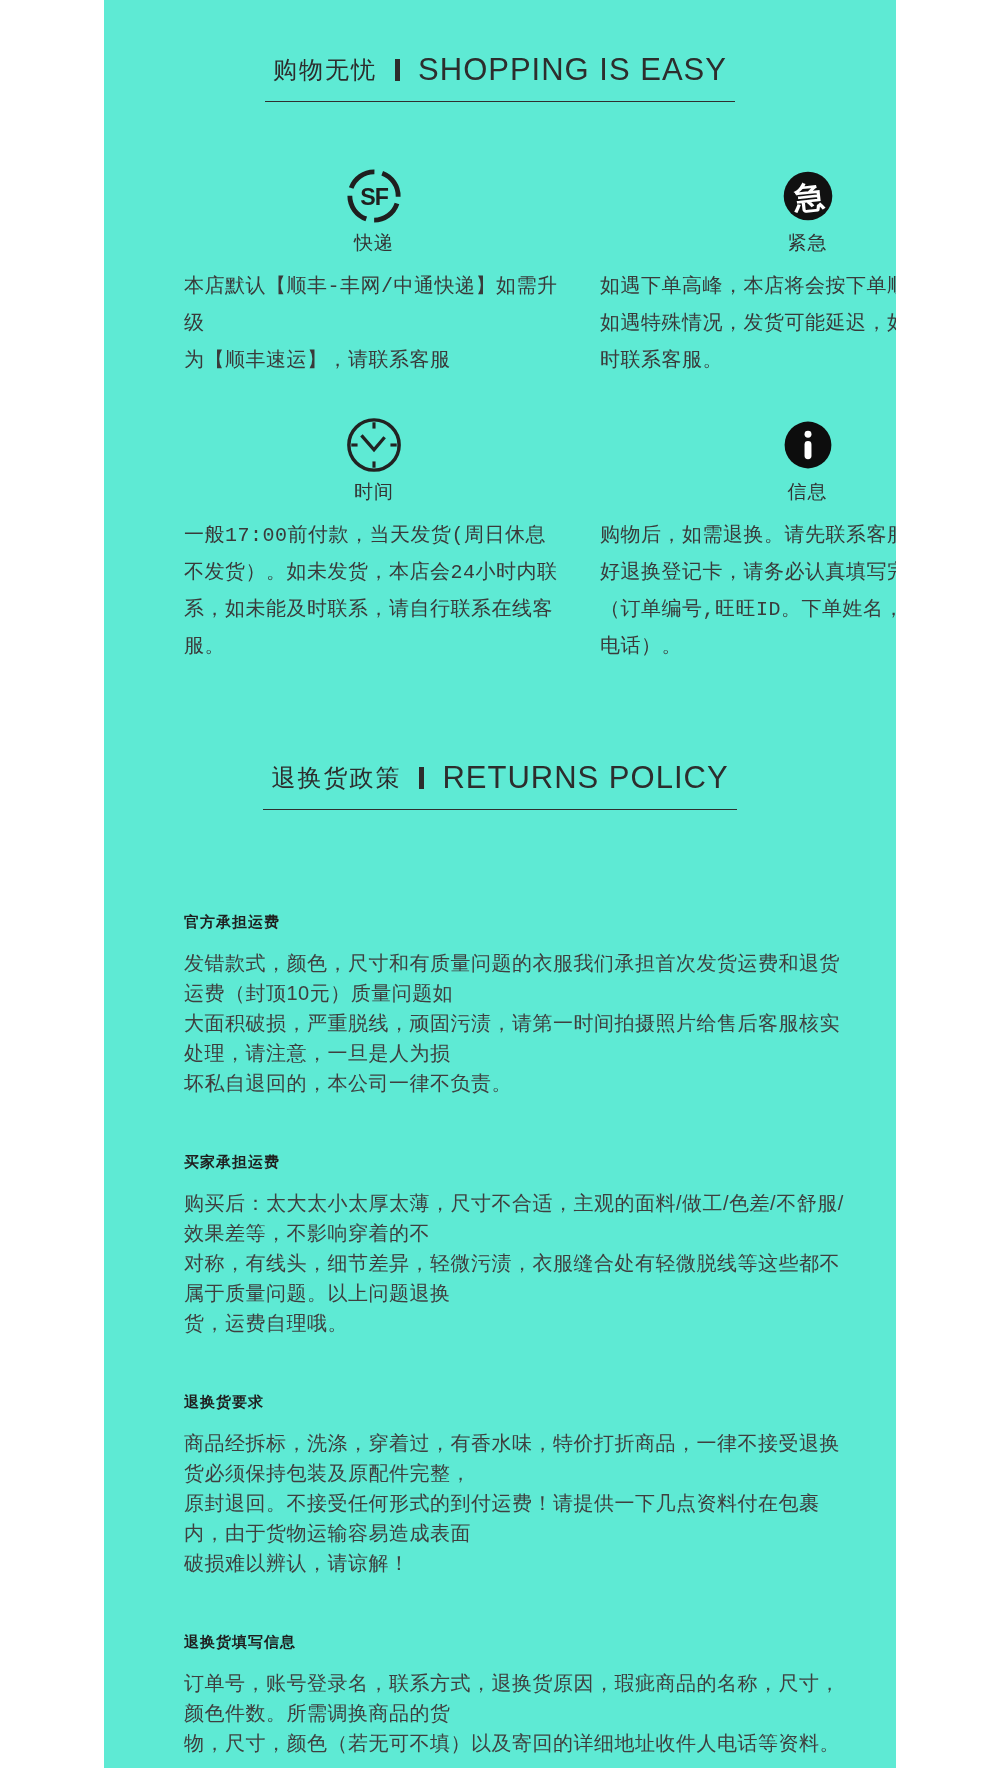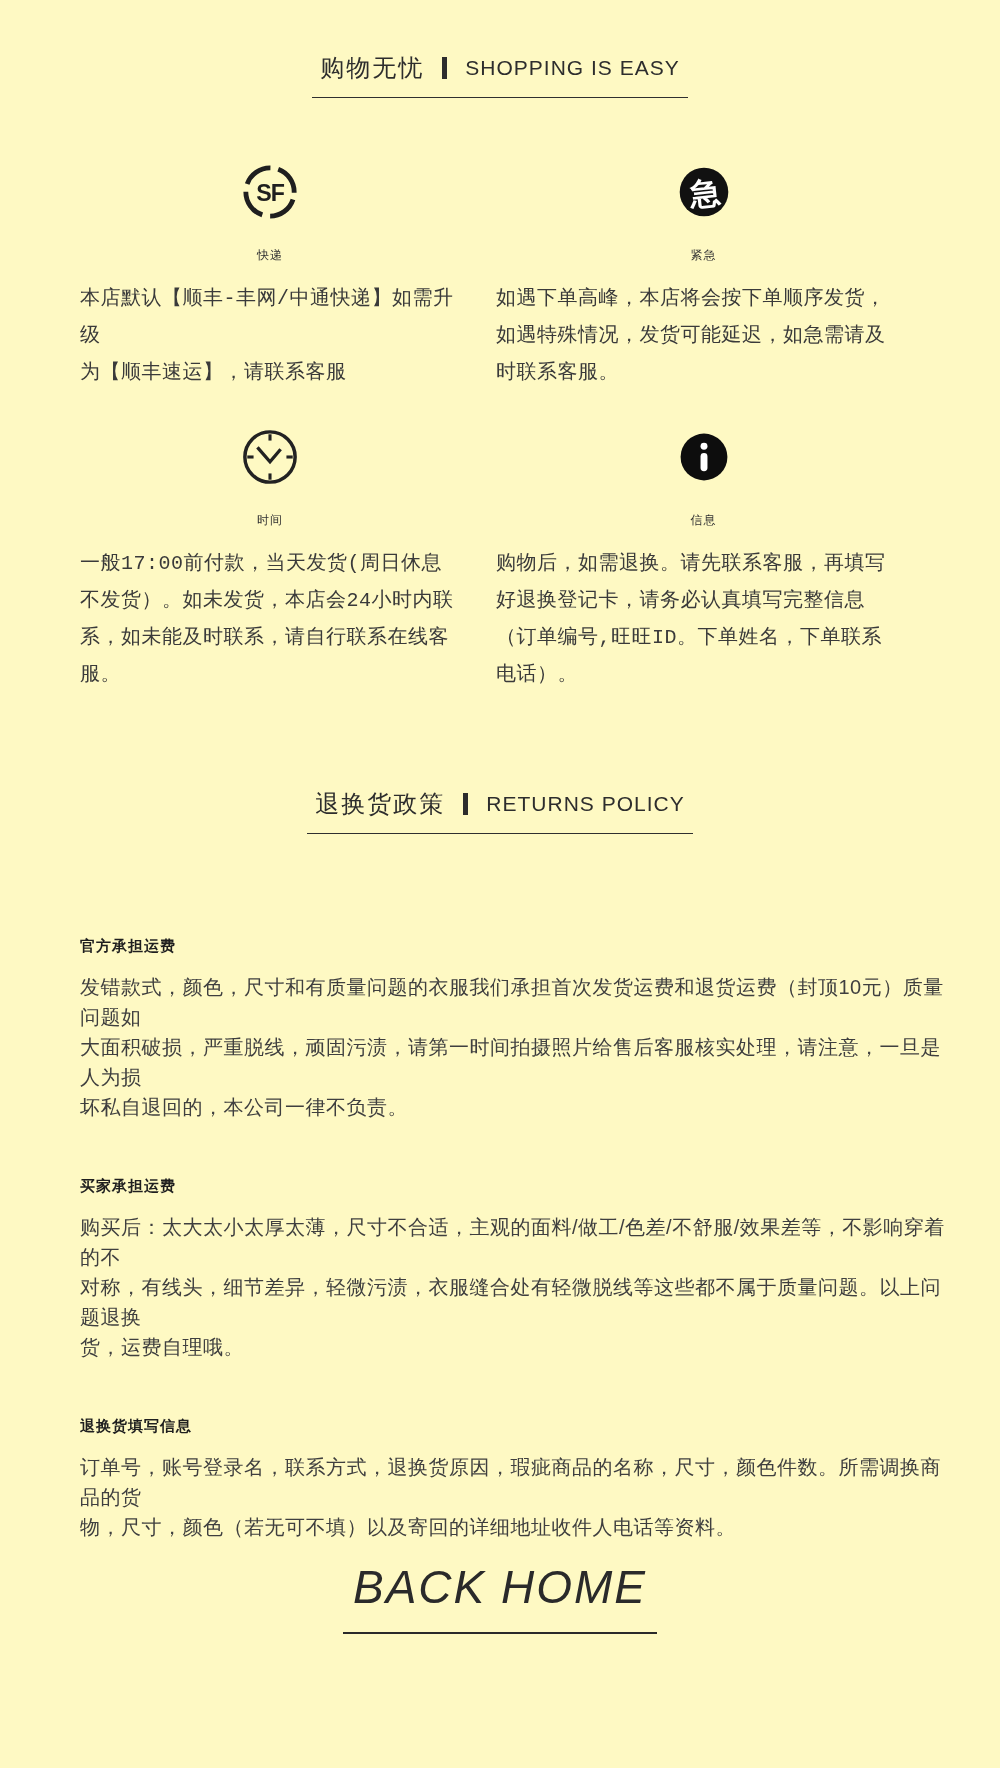--- a/index.html
+++ b/index.html
@@ -1,40 +1,40 @@
 <!DOCTYPE html>
 <html><head>
 <meta charset="utf-8">
 <style>
   html,body { margin:0; padding:0; background:#ffffff; }
   .page {
-    width:1000px; height:1768px; margin:0 auto; background:#fef9c3;
+    width:792px; height:1768px; margin:0 auto; background:#5eead4;
     font-family:"Liberation Sans","DejaVu Sans",sans-serif;
     color:#3c3c3c; position:relative; overflow:hidden;
   }
   
   .title-block { text-align:center; padding-top:52px; }
   .title-block.returns { padding-top:95px; }
   .title-inner {
     display:inline-flex; align-items:center; gap:18px;
     padding:0 8px 13px; border-bottom:1px solid #2f2f2f;
   }
   .title-zh { font-size:24px; color:#2d2d2d; letter-spacing:2px; white-space:nowrap; }
-  .title-en { font-size:21px; color:#2d2d2d; letter-spacing:1px; white-space:nowrap; }
+  .title-en { font-size:31px; color:#2d2d2d; letter-spacing:1px; white-space:nowrap; }
   .title-sep { width:5px; height:22px; background:#2d2d2d; flex:0 0 auto; }
 
   
   .features {
     display:grid; grid-template-columns:380px 415px;
     column-gap:45px; row-gap:16px;
     padding:64px 0 0 80px;
     gap:36px;
   }
   .feature-icon { height:60px; display:flex; align-items:center; justify-content:center; }
-  .feature-label { text-align:center; font-size:12px; line-height:26px; color:#333333; margin-top:20px; letter-spacing:1px; }
+  .feature-label { text-align:center; font-size:19px; line-height:26px; color:#333333; margin-top:4px; letter-spacing:1px; }
   .feature-text {
     margin:12px 0 0; font-size:20px; line-height:37px; color:#3a3a3a;
     letter-spacing:0.5px; white-space:pre-line; text-align:left;font-family:Liberation Mono, monospace;
   }
 
   
   .policies { padding:98px 40px 0 80px; }
   .policy + .policy { margin-top:50px; }
   .policy-heading {
     margin:0 0 12px; font-size:15px; line-height:28px; font-weight:bold;
@@ -146,20 +146,26 @@
 坏私自退回的，本公司一律不负责。</p>
     </div>
 
     <div class="policy">
       <h3 class="policy-heading">买家承担运费</h3>
       <p class="policy-body">购买后：太大太小太厚太薄，尺寸不合适，主观的面料/做工/色差/不舒服/效果差等，不影响穿着的不
 对称，有线头，细节差异，轻微污渍，衣服缝合处有轻微脱线等这些都不属于质量问题。以上问题退换
 货，运费自理哦。</p>
     </div>
 
+    <div class="policy">
+      <h3 class="policy-heading">退换货要求</h3>
+      <p class="policy-body">商品经拆标，洗涤，穿着过，有香水味，特价打折商品，一律不接受退换货必须保持包装及原配件完整，
+原封退回。不接受任何形式的到付运费！请提供一下几点资料付在包裹内，由于货物运输容易造成表面
+破损难以辨认，请谅解！</p>
+    </div>
 
     <div class="policy">
       <h3 class="policy-heading">退换货填写信息</h3>
       <p class="policy-body">订单号，账号登录名，联系方式，退换货原因，瑕疵商品的名称，尺寸，颜色件数。所需调换商品的货
 物，尺寸，颜色（若无可不填）以及寄回的详细地址收件人电话等资料。</p>
     </div>
 
   </div>
 
   <div class="back-home-wrap">

